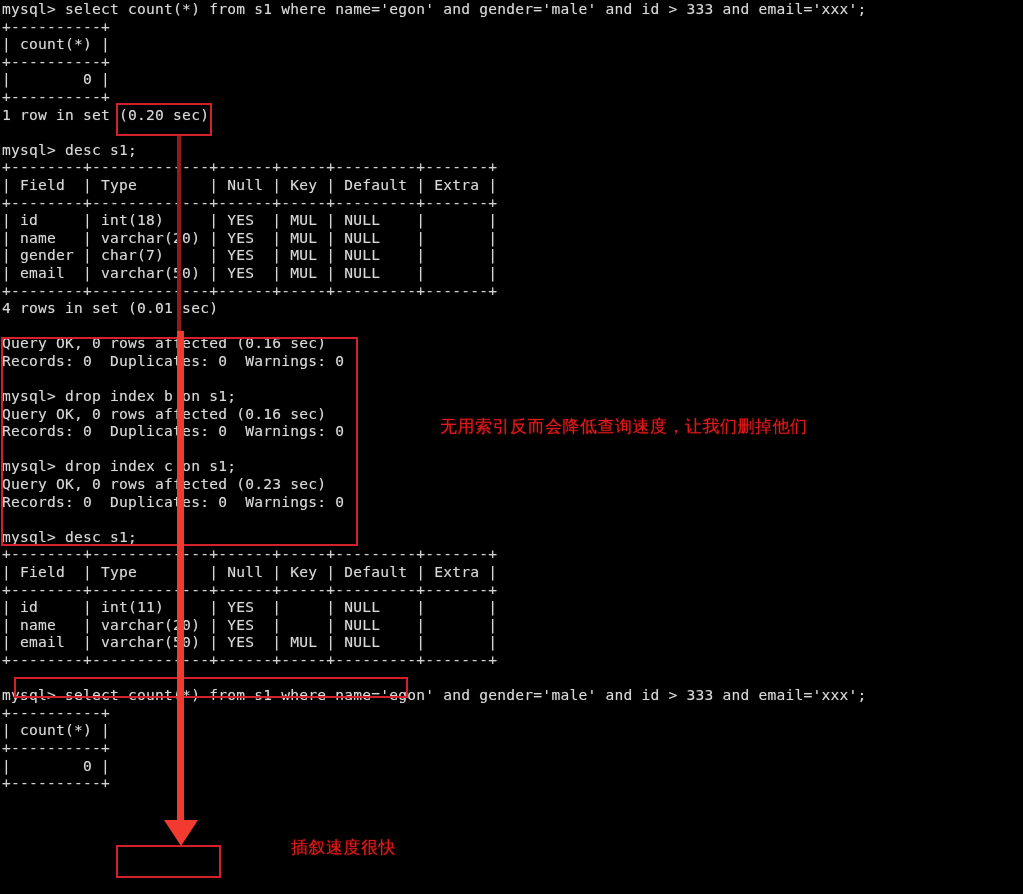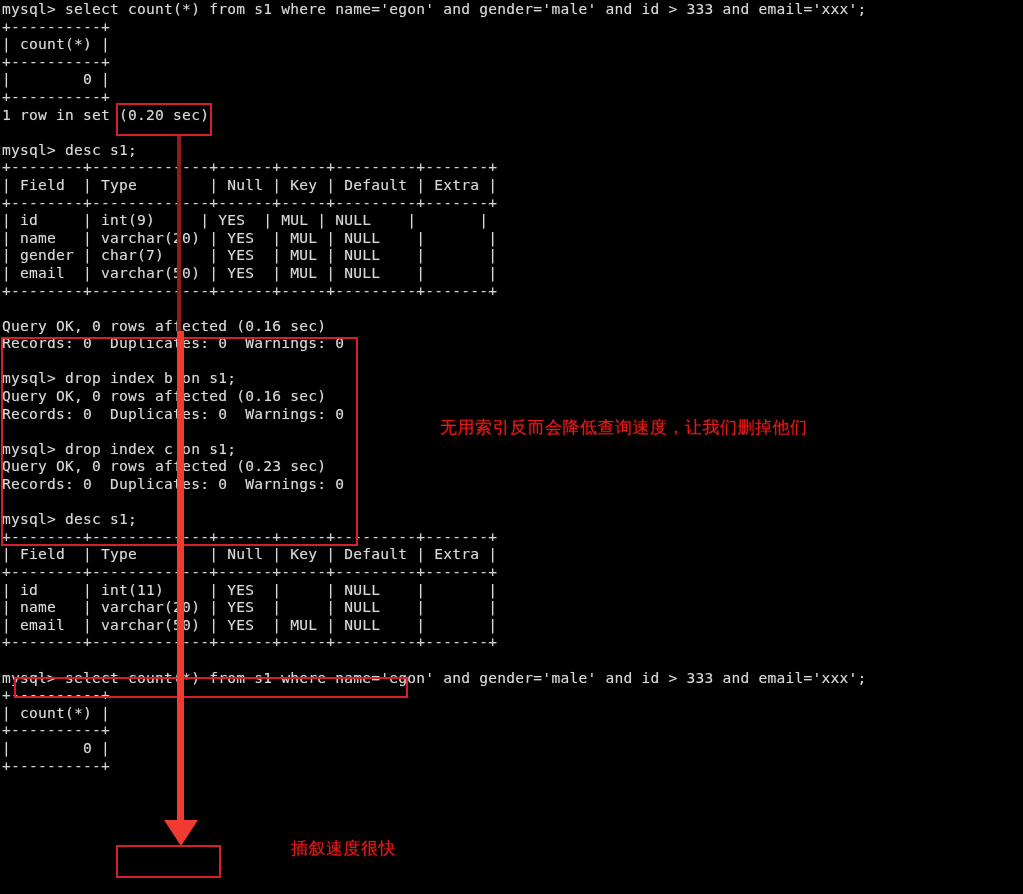--- a/index.html
+++ b/index.html
@@ -40,21 +40,21 @@
   .ann-box {
     position: absolute;
     border: 2px solid #d3202a;
     box-sizing: border-box;
     pointer-events: none;
     background: transparent;
   }
   .ann-text {
     position: absolute;
     color: #e01b1b;
-    font-family: Liberation Serif, serif;
+    font-family: Liberation Mono, monospace;
     font-size: 17px;
     line-height: 20px;
     white-space: pre;
     letter-spacing: 0.5px;
     text-shadow: 0 0 2px rgba(224,27,27,0.6);
   }
   .arrow-shaft {
     position: absolute;
     background: #f23b30;
     pointer-events: none;
@@ -79,25 +79,26 @@
   <div class="tline">| count(*) |</div>
   <div class="tline rule">+----------+</div>
   <div class="tline">|        0 |</div>
   <div class="tline rule">+----------+</div>
   <div class="tline">1 row in set (0.20 sec)</div>
   <div class="tline blank"></div>
   <div class="tline">mysql&gt; desc s1;</div>
   <div class="tline rule">+--------+-------------+------+-----+---------+-------+</div>
   <div class="tline">| Field  | Type        | Null | Key | Default | Extra |</div>
   <div class="tline rule">+--------+-------------+------+-----+---------+-------+</div>
-  <div class="tline">| id     | int(9)     | YES  | MUL | NULL    |       |</div>
+  <div class="tline">| id     | int(18)     | YES  | MUL | NULL    |       |</div>
   <div class="tline">| name   | varchar(20) | YES  | MUL | NULL    |       |</div>
   <div class="tline">| gender | char(7)     | YES  | MUL | NULL    |       |</div>
   <div class="tline">| email  | varchar(50) | YES  | MUL | NULL    |       |</div>
   <div class="tline rule">+--------+-------------+------+-----+---------+-------+</div>
+  <div class="tline">4 rows in set (0.01 sec)</div>
   <div class="tline blank"></div>
   <div class="tline">Query OK, 0 rows affected (0.16 sec)</div>
   <div class="tline">Records: 0  Duplicates: 0  Warnings: 0</div>
   <div class="tline blank"></div>
   <div class="tline">mysql&gt; drop index b on s1;</div>
   <div class="tline">Query OK, 0 rows affected (0.16 sec)</div>
   <div class="tline">Records: 0  Duplicates: 0  Warnings: 0</div>
   <div class="tline blank"></div>
   <div class="tline">mysql&gt; drop index c on s1;</div>
   <div class="tline">Query OK, 0 rows affected (0.23 sec)</div>

